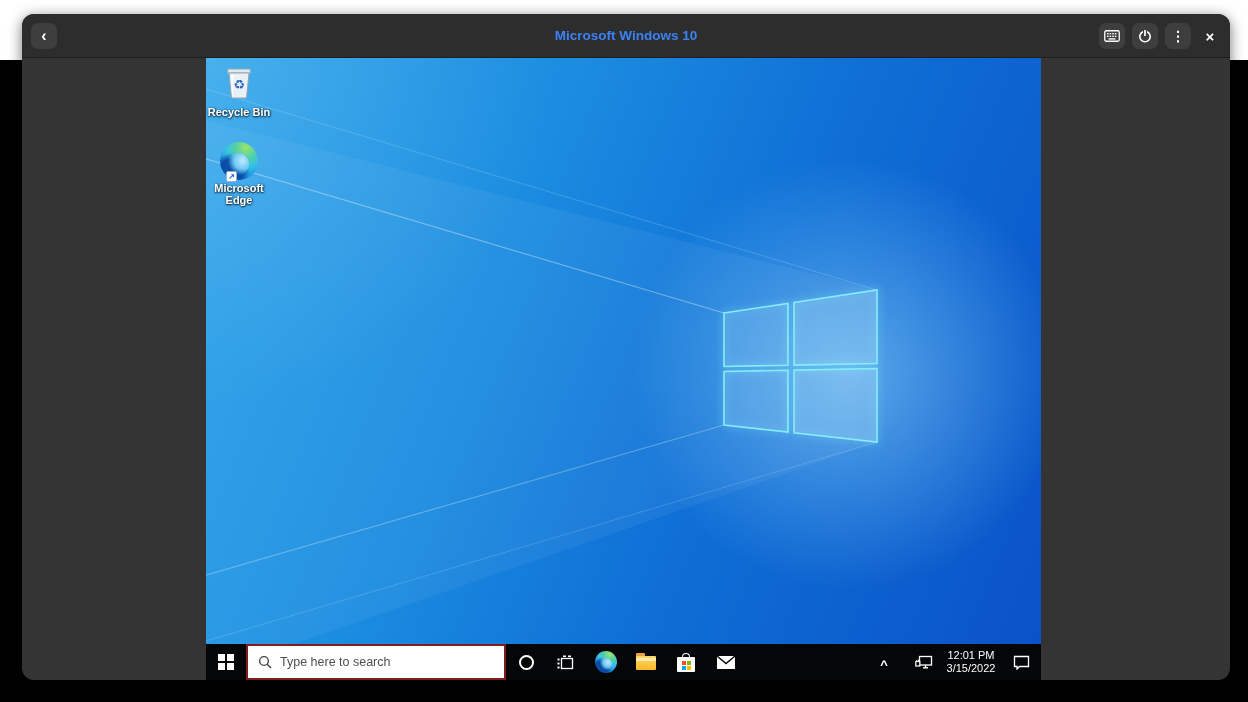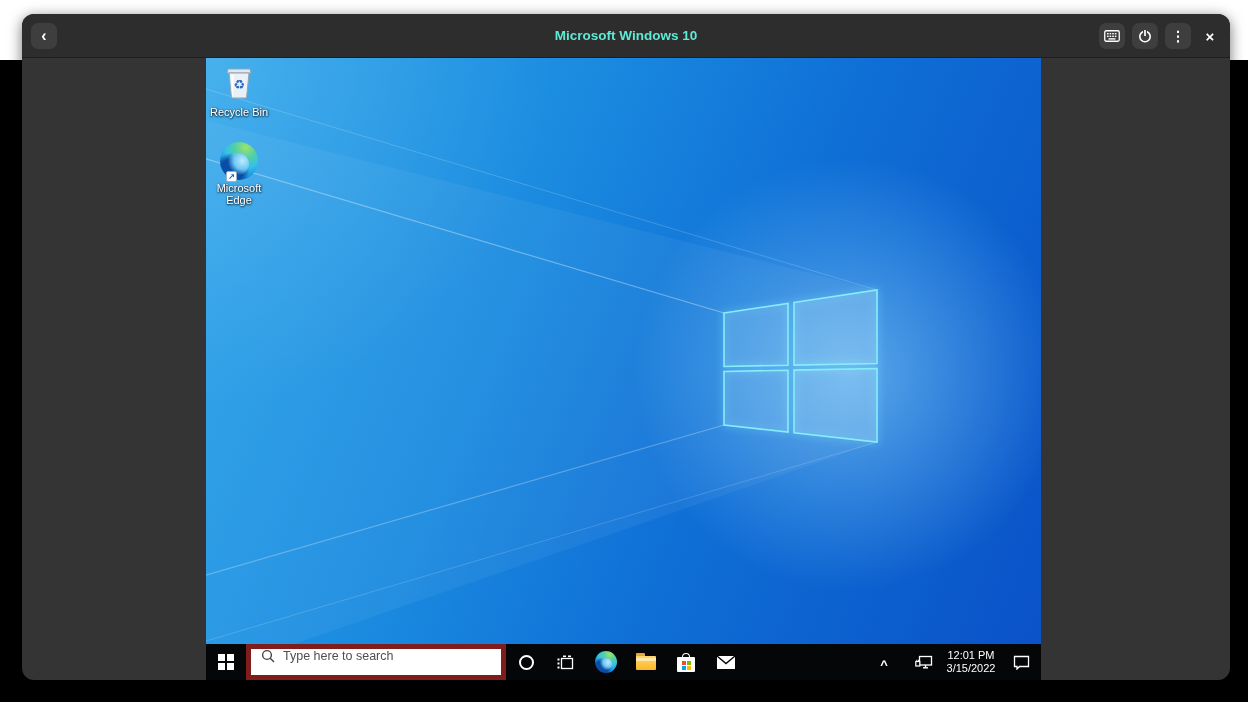--- a/index.html
+++ b/index.html
@@ -11,58 +11,58 @@
   
   .boxes-window { position:absolute; left:22px; top:14px; width:1208px; height:666px;
     background:#343434; border-radius:12px; overflow:hidden;
     box-shadow:0 3px 14px rgba(0,0,0,.55); }
 
   .headerbar { position:relative; height:44px; background:#2d2d2d;
     border-bottom:1px solid #1e1e1e; display:flex; align-items:center; }
   .hb-btn { width:26px; height:26px; border-radius:7px; background:#3e3e3e;
     display:flex; align-items:center; justify-content:center; color:#ffffff; cursor:pointer; }
   .back-btn { position:absolute; left:9px; top:9px; font-size:16px; font-weight:bold; }
-  .hb-title { flex:1; text-align:center; color:#5eead4; font-size:13.5px; font-weight:700; }
+  .hb-title { flex:1; text-align:center; color:#3b82f6; font-size:13.5px; font-weight:700; }
   .hb-right { position:absolute; right:8px; top:9px; display:flex; gap:7px; align-items:center; }
   .close-btn { background:transparent; font-size:15px; font-weight:700; width:24px; }
   .menu-glyph { font-size:14px; font-weight:700; letter-spacing:0; line-height:1; }
 
   
   .vm-display { position:absolute; left:184px; top:44px; width:835px; height:622px; }
 
   .desktop { position:relative; width:835px; height:586px; overflow:hidden;
     background:
       radial-gradient(circle 300px at 77% 54%, rgba(150,222,255,.55), rgba(150,222,255,0) 72%),
       radial-gradient(circle 500px at 0% 0%, rgba(255,255,255,.14), rgba(255,255,255,0) 70%),
       linear-gradient(112deg, #2aa4ea 0%, #1b8ce0 35%, #0f6fd6 62%, #0a52c8 100%); }
   .rays { position:absolute; left:0; top:0; }
 
   
   .desk-icon { position:absolute; width:64px; text-align:center; cursor:pointer; }
   .desk-icon .label { margin-top:2px; font-size:11px; line-height:12px; color:#ffffff;
-     text-shadow:0 1px 2px rgba(0,0,0,.85), 1px 0 2px rgba(0,0,0,.6); }
+     text-shadow:0 1px 2px rgba(0,0,0,.85), 1px 0 2px rgba(0,0,0,.6);font-weight:bold; }
   .edge-orb { width:38px; height:38px; margin:0 auto; border-radius:50%; position:relative;
      background:
        radial-gradient(circle at 28% 78%, #0a4da6 0%, #0a4da6 30%, rgba(10,77,166,0) 46%),
        radial-gradient(circle at 68% 14%, #9be56a 0%, #52cfa6 26%, #35c1e9 48%, #1b8fdd 72%, #0d5fc0 100%); }
   .edge-orb.small { width:22px; height:22px; }
   .edge-orb .wave { position:absolute; left:18%; top:30%; width:58%; height:58%;
      border-radius:50%; background:radial-gradient(circle at 70% 35%, #bfeaff 0%, #6fc8f5 40%, rgba(111,200,245,0) 70%); }
   .shortcut-badge { position:absolute; left:6px; bottom:-2px; width:11px; height:11px;
      background:#ffffff; border:1px solid #9ab0c8; border-radius:2px; font-size:8px;
      line-height:9px; color:#1b66c9; font-weight:700; }
 
   
   .taskbar { position:relative; width:835px; height:36px; background:#050608; color:#ffffff; }
   .tb-cell { position:absolute; top:0; height:36px; width:40px; display:flex;
      align-items:center; justify-content:center; cursor:pointer; }
   .start-grid { display:grid; grid-template-columns:7px 7px; grid-template-rows:7px 7px; gap:2px; }
   .start-grid span { background:#ffffff; }
   .search-box { position:absolute; left:40px; top:0; width:260px; height:36px; background:#ffffff;
-     border:5px solid #7f1d1d; display:flex; align-items:flex-start; padding-left:10px; gap:8px; }
+     border:2px solid #7f1d1d; display:flex; align-items:center; padding-left:10px; gap:8px; }
   .search-box input { border:none; outline:none; flex:1; font-size:12.5px; color:#333;
      font-family:"Liberation Sans", sans-serif; background:transparent; }
   .search-box input::placeholder { color:#4f4f4f; opacity:1; }
   .cortana-ring { width:15px; height:15px; border:2px solid #ffffff; border-radius:50%; }
 
   .folder-ico { position:relative; width:20px; height:15px; margin-top:3px; }
   .folder-ico .back { position:absolute; left:0; top:-3px; width:9px; height:5px;
       background:#e8a33d; border-radius:1px 1px 0 0; }
   .folder-ico .front { position:absolute; left:0; top:0; width:20px; height:14px;
       background:linear-gradient(180deg,#ffd76e,#fcb826); border-radius:1px; }

